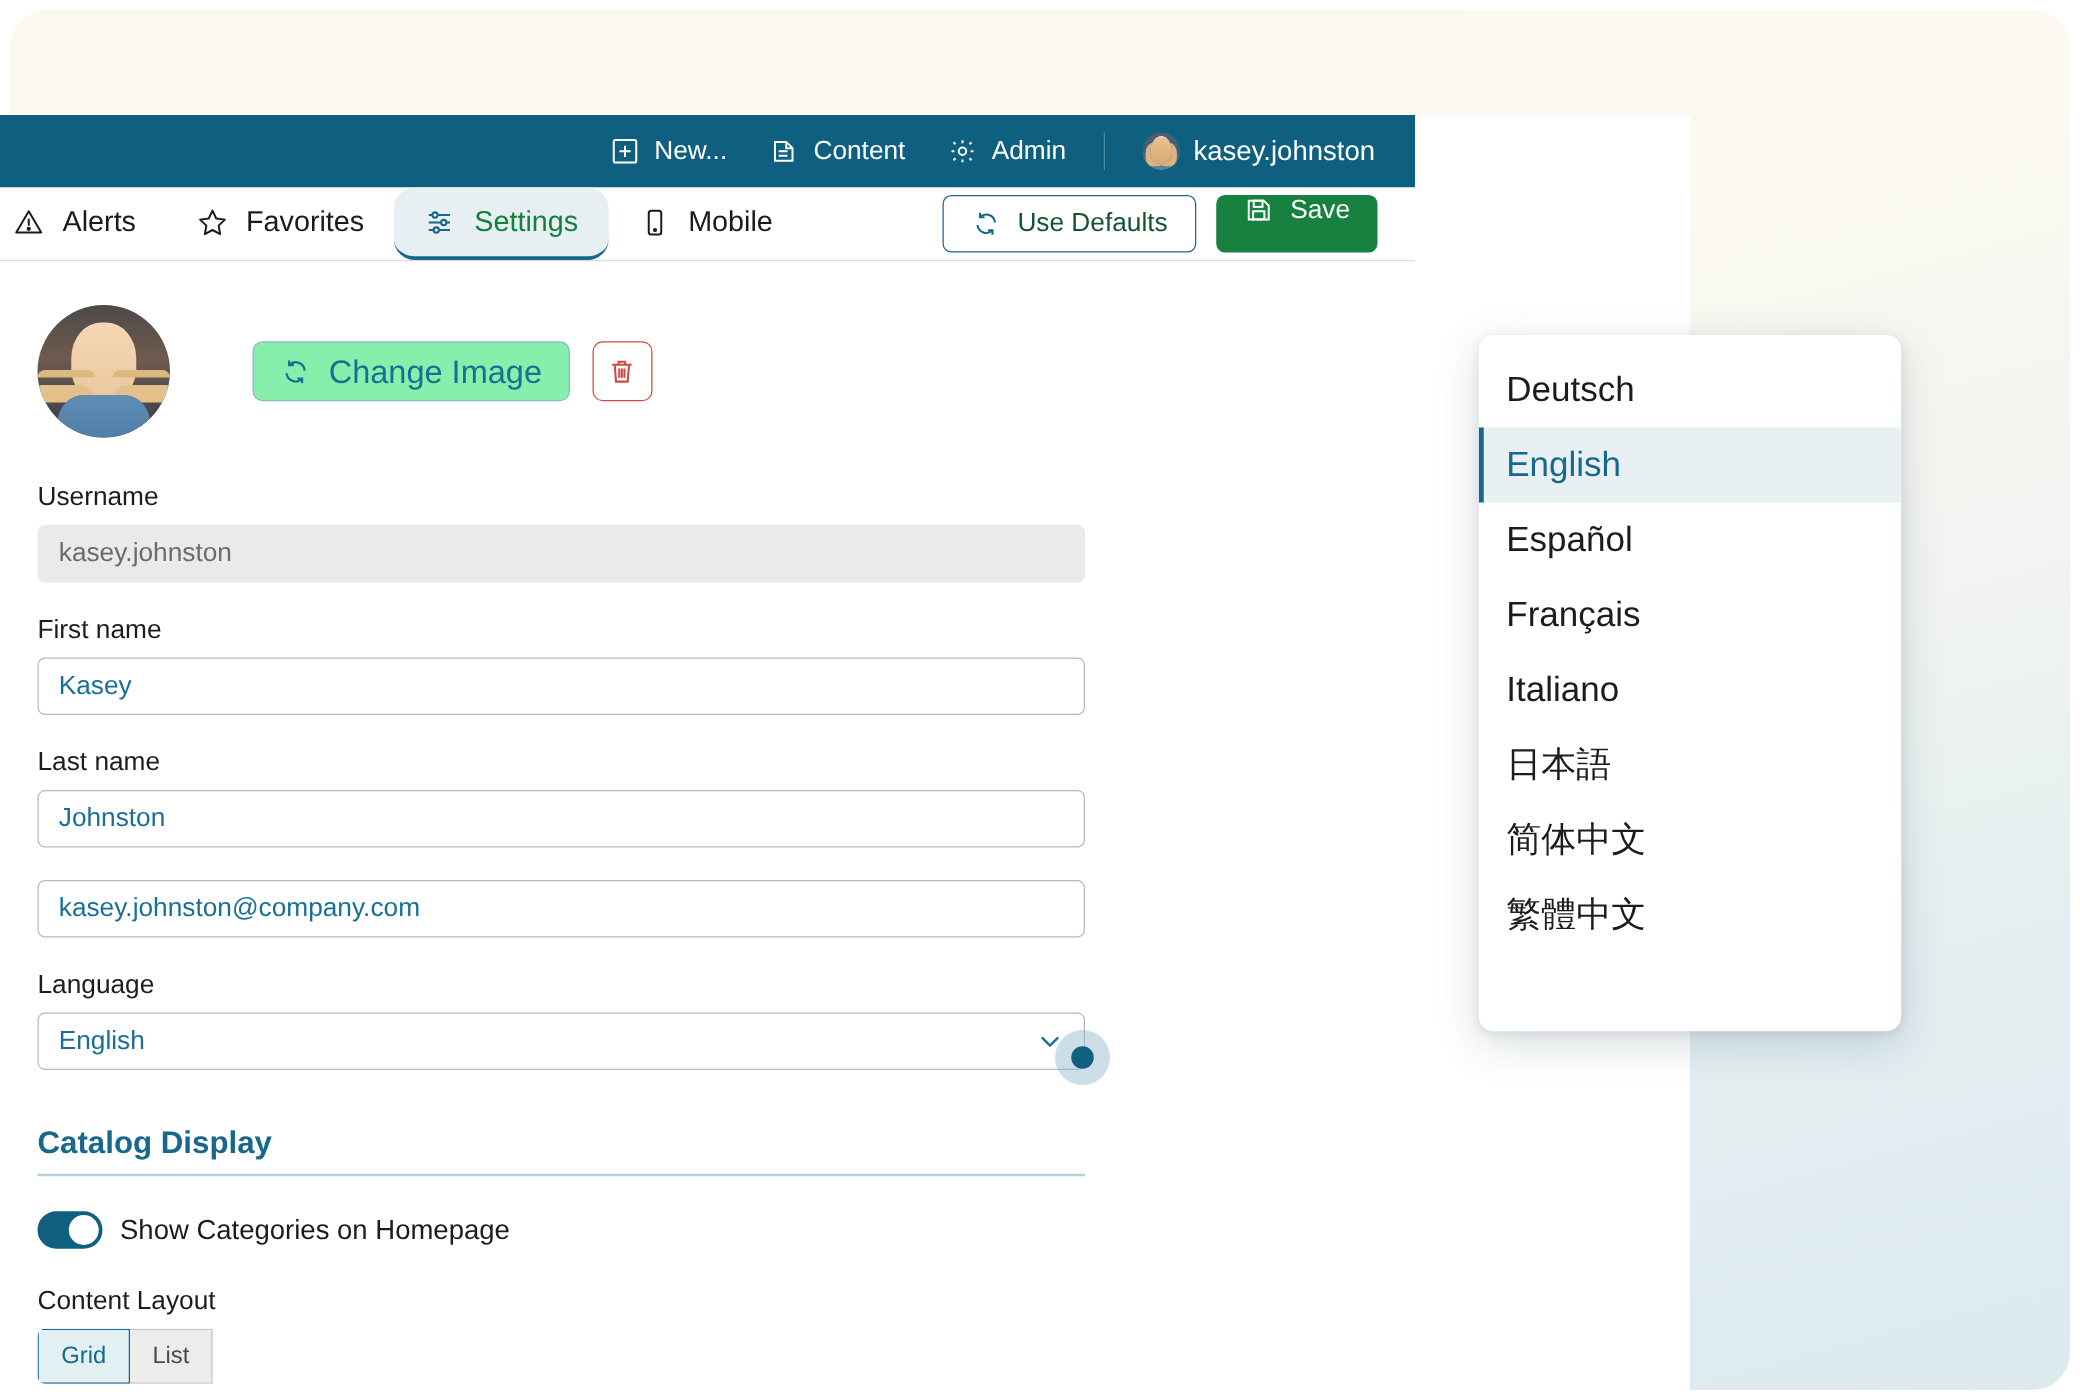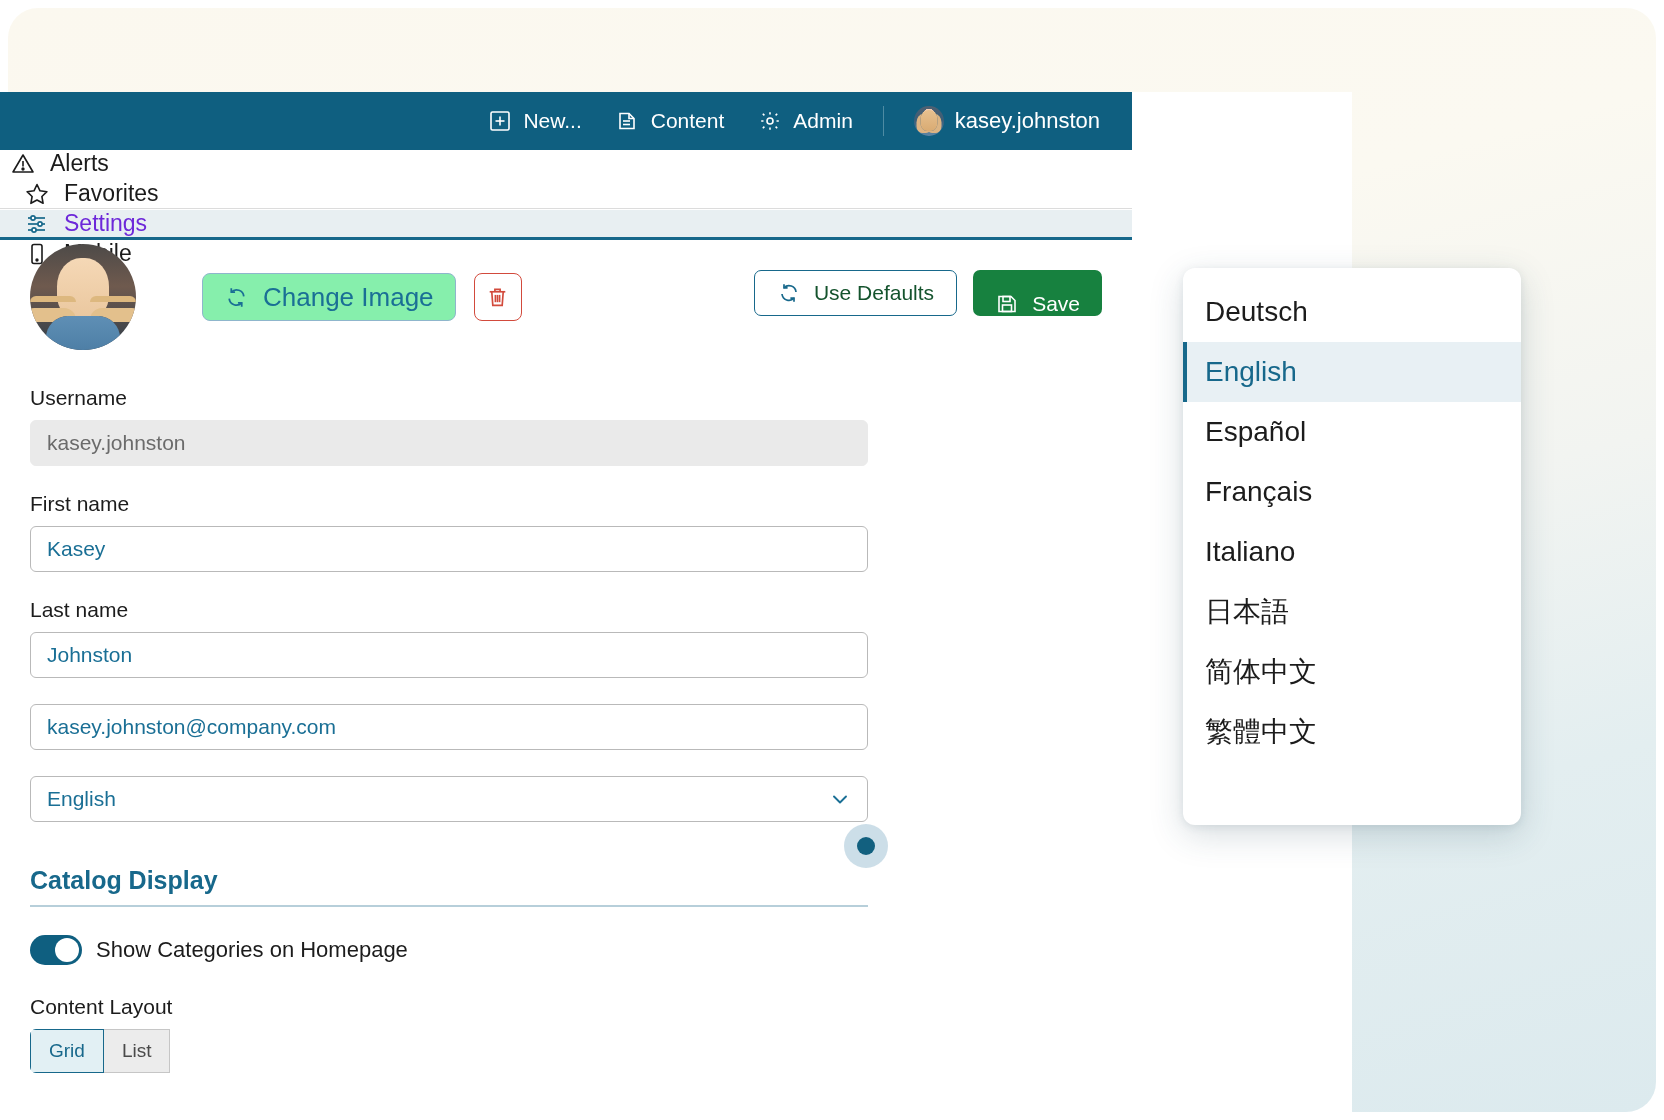--- a/index.html
+++ b/index.html
@@ -70,49 +70,50 @@
   #topbar-username {
     font-size: 22px; color: #ffffff; white-space: nowrap;
   }
 
   
   #tabbar {
     position: absolute; left: 0; top: 58px;
     width: 1132px; height: 59px;
     background: #ffffff;
     border-bottom: 1px solid #dcdcdc;
-    display: flex; align-items: stretch; flex-direction: column;
+    display: flex; align-items: stretch;
   }
   .tab {
     display: flex; align-items: center; gap: 14px;
     padding: 0 24px;
     font-size: 23px; color: #1b1b1b;
     cursor: pointer; white-space: nowrap;
     border-bottom: 3px solid transparent;
   }
   .tab.active {
     background: #e8eff2;
-    color: #6d28d9;
+    color: #15803d;
     border-bottom-color: #17688b;
+    border-radius: 17px;
   }
   #tab-alerts { margin-left: -14px; }
 
   #tabbar-actions {
     margin-left: auto; display: flex; align-items: center;
     gap: 16px; padding-right: 30px;
   }
   #use-defaults-btn {
     display: flex; align-items: center; gap: 13px;
     height: 46px; padding: 0 22px;
     border: 1.6px solid #17688b; border-radius: 7px;
     background: #ffffff; color: #14532d;
     font-size: 21px; cursor: pointer; white-space: nowrap;
   }
   #save-btn {
-    display: flex; align-items: flex-end; gap: 13px;
+    display: flex; align-items: flex-start; gap: 13px;
     height: 46px; padding: 0 22px;
     border: none; border-radius: 7px;
     background: #17813f; color: #ffffff;
     font-size: 21px; cursor: pointer; white-space: nowrap;
   }
 
   
   #form-area {
     position: absolute; left: 0; top: 118px;
     width: 1132px; height: 910px;
@@ -423,20 +424,21 @@
     <div class="field">
       <span class="field-label">Last name</span>
       <div class="field-input">Johnston</div>
     </div>
 
     <div class="field">
       <div class="field-input">kasey.johnston@company.com</div>
     </div>
 
     <div class="field">
+      <span class="field-label">Language</span>
       <div id="language-select-wrap">
         <div id="language-select">English</div>
         <span id="language-chevron" class="ico">
           <svg width="22" height="22" viewBox="0 0 22 22" fill="none" stroke="#1a6f95" stroke-width="1.9">
             <path d="M5 8.5 L11 14.5 L17 8.5" stroke-linecap="round" stroke-linejoin="round"></path>
           </svg>
         </span>
       </div>
     </div>
 

